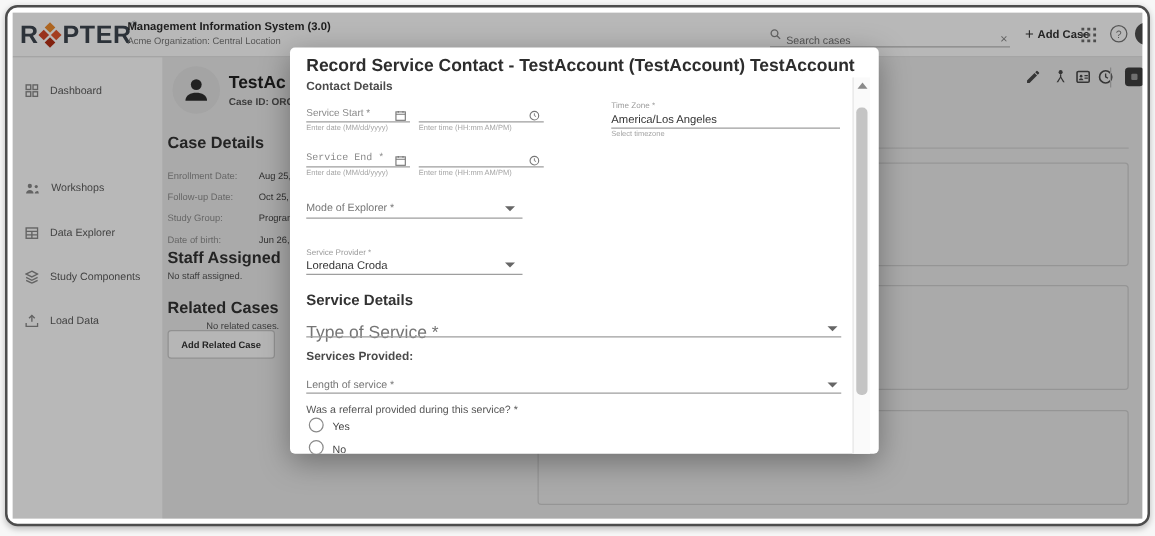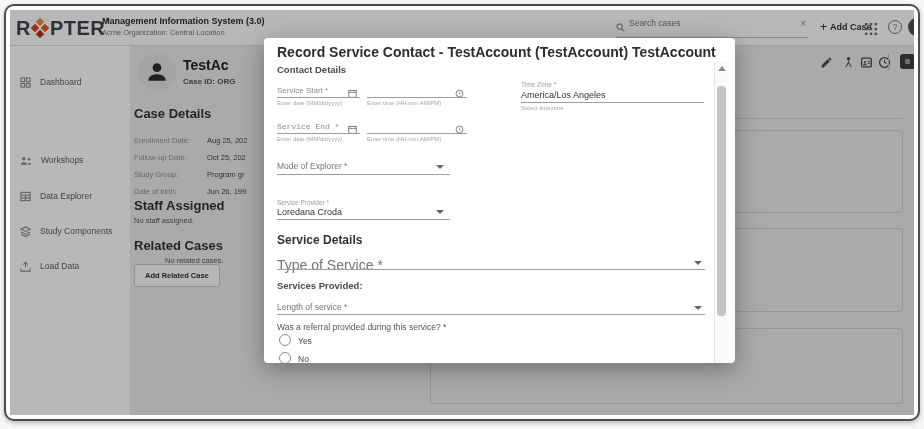--- a/index.html
+++ b/index.html
@@ -16,31 +16,31 @@
   .logo-reg { font-size:6px; color:#3d4650; vertical-align:top; position:relative; top:-8px; }
   .diamonds { position:relative; width:17px; height:20px; margin:0 1px; }
   .dm { position:absolute; width:6px; height:6px; transform:rotate(45deg); }
   .dm1 { left:5px; top:1px;  background:#f08c2e; }
   .dm2 { left:0px; top:7px;  background:#d44427; }
   .dm3 { left:10px; top:7px; background:#e4572e; }
   .dm4 { left:5px; top:13px; background:#b53016; }
   .app-titles { position:absolute; left:92px; top:6px; }
   .app-title { font-size:9px; font-weight:bold; color:#2b2b2b; }
   .app-sub   { font-size:7.5px; color:#777; margin-top:2px; }
-  .search-wrap { position:absolute; left:606px; top:8px; width:192px; height:20px; border-bottom:1px solid #bbb; display:flex; align-items:flex-start; }
+  .search-wrap { position:absolute; left:606px; top:8px; width:192px; height:20px; border-bottom:1px solid #bbb; display:flex; align-items:flex-end; }
   .search-input { border:none; outline:none; background:transparent; font-size:8.5px; color:#555; width:150px; margin-left:4px; font-family:"Liberation Sans",sans-serif; }
   .clear-x { font-size:10px; color:#8a8a8a; margin-left:auto; margin-right:2px; cursor:pointer; }
   .addcase { position:absolute; left:810px; top:10px; display:flex; align-items:center; gap:3px; font-size:9px; font-weight:bold; color:#333; cursor:pointer; }
   .addcase .plus { font-size:12px; font-weight:normal; }
   .help-circ { position:absolute; left:878px; top:10px; width:14px; height:14px; border:1.2px solid #777; border-radius:50%; font-size:8.5px; color:#777; display:flex; align-items:center; justify-content:center; }
   .avatar-top { position:absolute; left:898px; top:8px; width:18px; height:18px; border-radius:50%; background:#4f4f4f; }
 
   
   .side { position:absolute; left:0; top:36px; width:120px; bottom:0; background:#fff; z-index:1; }
-  .nav-item { position:absolute; left:0; width:114px; height:30px; display:flex; align-items:center; padding-left:10px; gap:9px; color:#5c5c5c; cursor:pointer; }
+  .nav-item { position:absolute; left:0; width:114px; height:30px; display:flex; align-items:flex-start; padding-left:10px; gap:9px; color:#5c5c5c; cursor:pointer; }
   .nav-label { font-size:8.5px; }
   .nav-item.active { left:0; width:112px; border-radius:0 3px 3px 0; background:linear-gradient(90deg,#a82019,#e6601f); color:#fff; }
   .nav-item.active .nav-label { font-weight:bold; }
   .nav-ico svg { display:block; }
 
   
   .main { position:absolute; left:120px; top:36px; right:0; bottom:0; background:#ececec; z-index:1; }
   .big-avatar { position:absolute; left:8px; top:7px; width:38px; height:38px; border-radius:50%; background:#e3e3e3; display:flex; align-items:center; justify-content:center; }
   .case-name { position:absolute; left:53px; top:11px; font-size:14px; font-weight:bold; color:#222; white-space:nowrap; }
   .case-id { position:absolute; left:53px; top:31px; font-size:8px; font-weight:bold; color:#555; white-space:nowrap; }
@@ -51,21 +51,21 @@
   .btn-outline { position:absolute; left:4px; top:218px; padding:6px 10px; background:#fdfdfd; border:1px solid #c9c9c9; border-radius:3px; font-size:7.5px; font-weight:bold; color:#333; cursor:pointer; }
   .tool-ico { position:absolute; top:9px; color:#4a4a4a; cursor:pointer; }
   .tool-divider { position:absolute; left:758px; top:8px; width:1px; height:16px; background:#bdbdbd; }
   .dark-chip { position:absolute; left:770px; top:8px; width:15px; height:15px; background:#3f3f3f; border-radius:3px; display:flex; align-items:center; justify-content:center; }
   .dark-chip::after { content:""; width:5px; height:5px; background:#9a9a9a; border-radius:1px; }
   .bg-card { position:absolute; left:300px; right:11px; border:1px solid #cfcfcf; border-radius:3px; }
   .bg-divider { position:absolute; left:300px; right:11px; height:1px; background:#d4d4d4; top:72px; }
 
   
   .dim { position:absolute; left:0; top:0; right:0; bottom:0; background:rgba(0,0,0,.28); z-index:5; }
-  .modal { position:absolute; left:222px; top:28px; width:471px; height:325px; background:#fff; border-radius:4px; z-index:10; box-shadow:0 6px 24px rgba(0,0,0,.35); overflow:hidden;margin-left:32px; }
+  .modal { position:absolute; left:222px; top:28px; width:471px; height:325px; background:#fff; border-radius:4px; z-index:10; box-shadow:0 6px 24px rgba(0,0,0,.35); overflow:hidden; }
   .m-title { position:absolute; left:13px; top:6px; font-size:14px; font-weight:bold; color:#2d2d2d; white-space:nowrap; }
   .m-sec-sm { position:absolute; font-size:9.5px; font-weight:bold; color:#4a4a4a; white-space:nowrap; }
   .m-sec-lg { position:absolute; font-size:12px; font-weight:bold; color:#333; white-space:nowrap; }
   .f-label { position:absolute; font-size:8px; color:#8a8a8a; white-space:nowrap; }
   .f-tiny  { position:absolute; font-size:6.5px; color:#9b9b9b; white-space:nowrap; }
   .f-value { position:absolute; font-size:9px; color:#333; white-space:nowrap; }
   .f-line  { position:absolute; height:1px; background:#9e9e9e; }
   .f-hint  { position:absolute; font-size:6px; color:#a5a5a5; white-space:nowrap; }
   .caret { position:absolute; width:0; height:0; border-left:4px solid transparent; border-right:4px solid transparent; border-top:4px solid #666; }
   .radio { position:absolute; width:12px; height:12px; border:1.5px solid #8a8a8a; border-radius:50%; background:#fff; cursor:pointer; }

